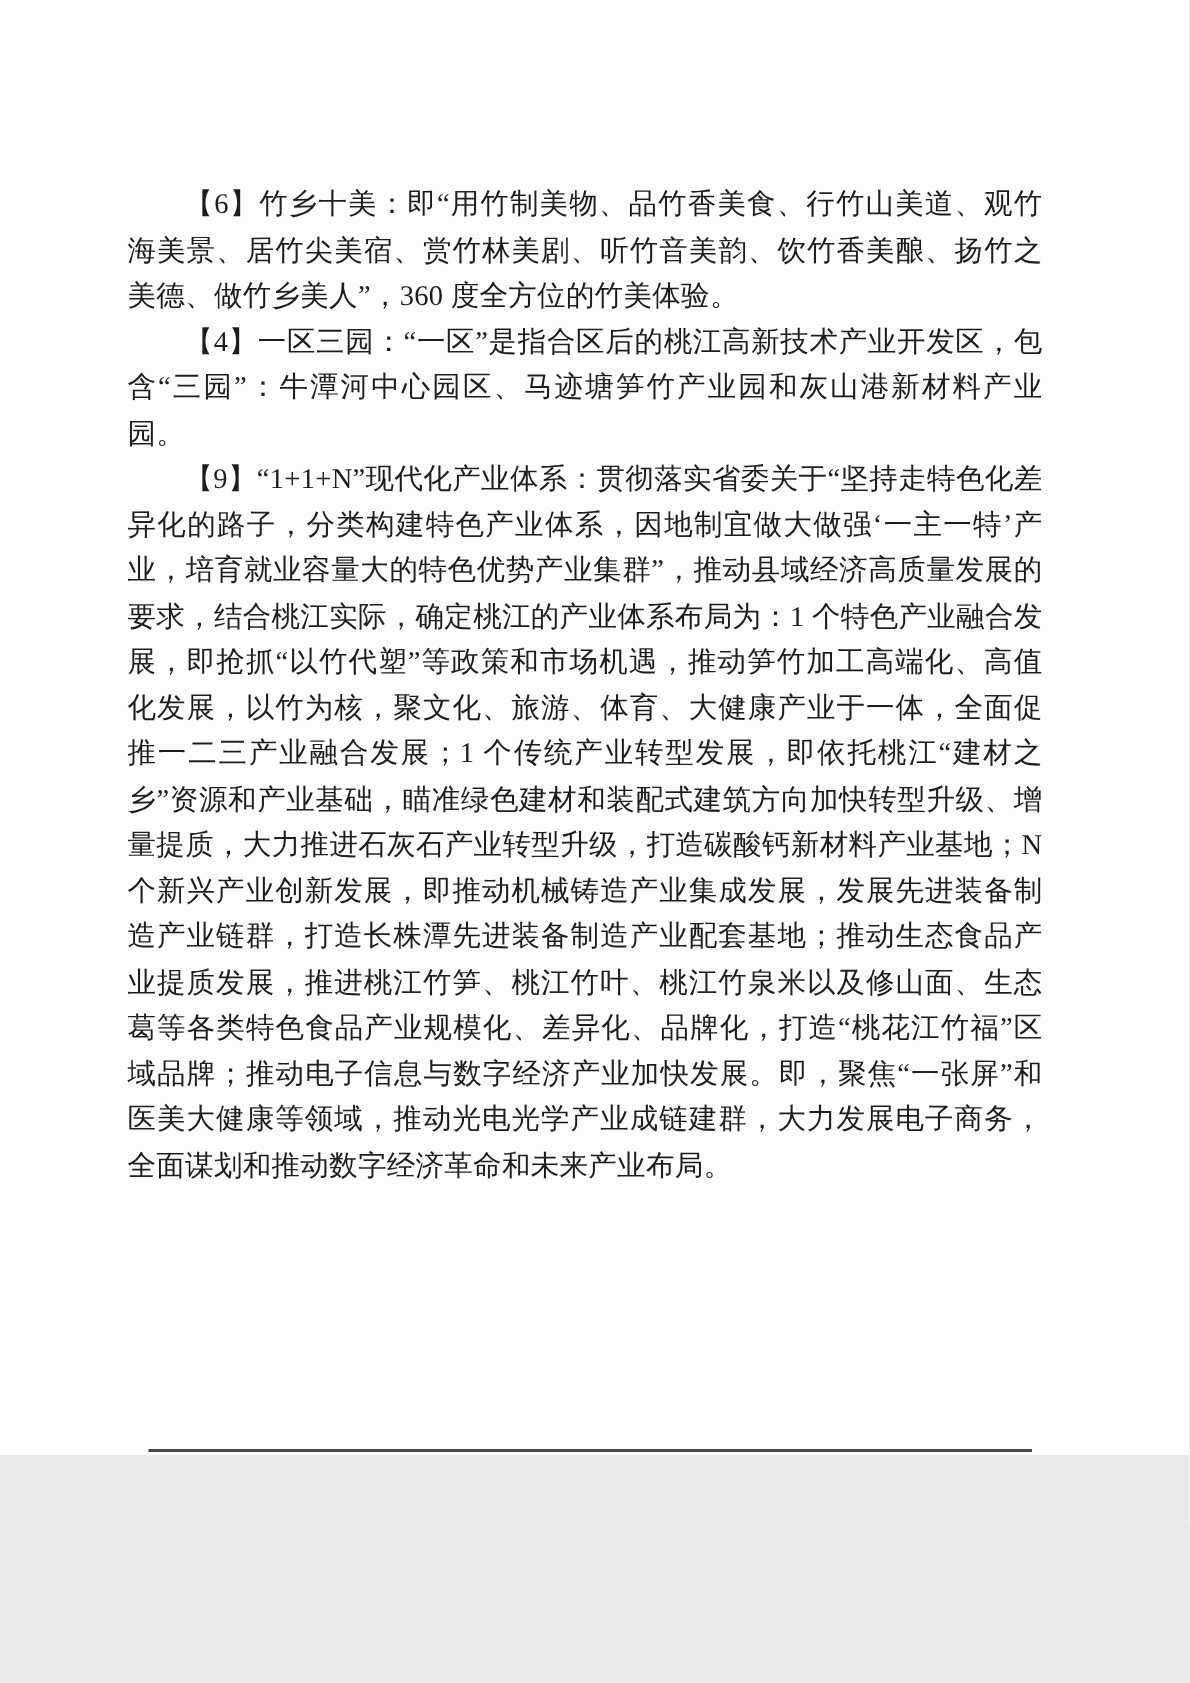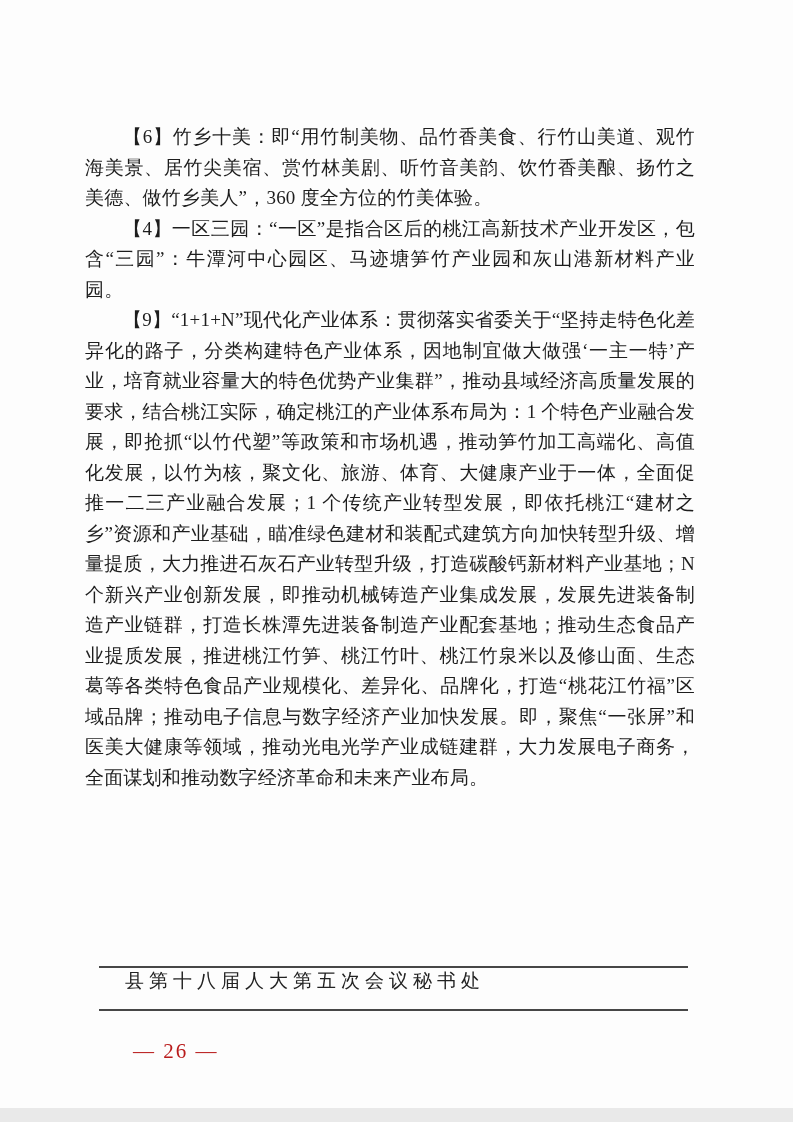--- a/index.html
+++ b/index.html
@@ -1,18 +1,18 @@
 <!DOCTYPE html>
 <html><head>
 <meta charset="utf-8">
 <style>
   html,body{margin:0;padding:0;background:#e9e9e9;}
   .page{
     position:relative;
-    width:793px;height:1108px;
+    width:793px;height:970px;
     margin:0 auto;
     background:#fdfdfd;
     outline:1px solid #dcdcdc;
     overflow:hidden;
     font-family:"Liberation Serif","DejaVu Serif",serif;
     color:#1d1d1d;
   }
   .content{
     position:absolute;
     left:85px;top:122px;width:610px;

